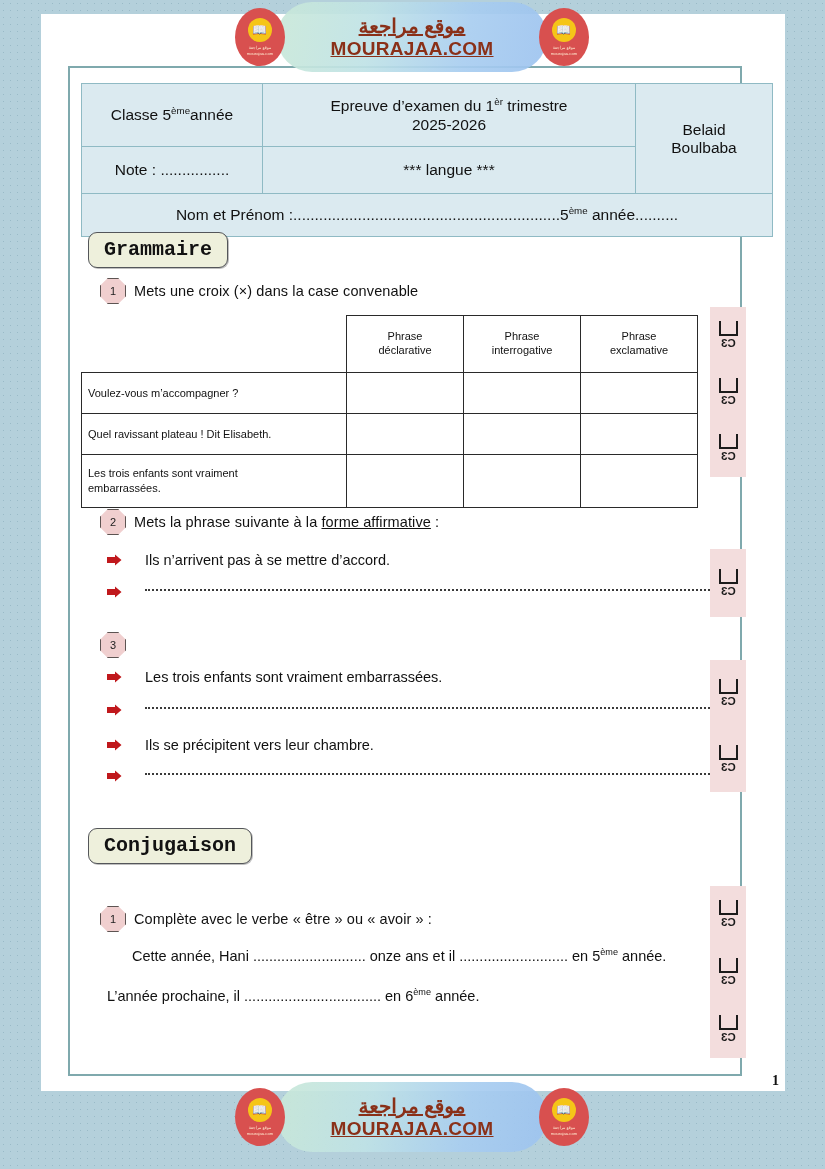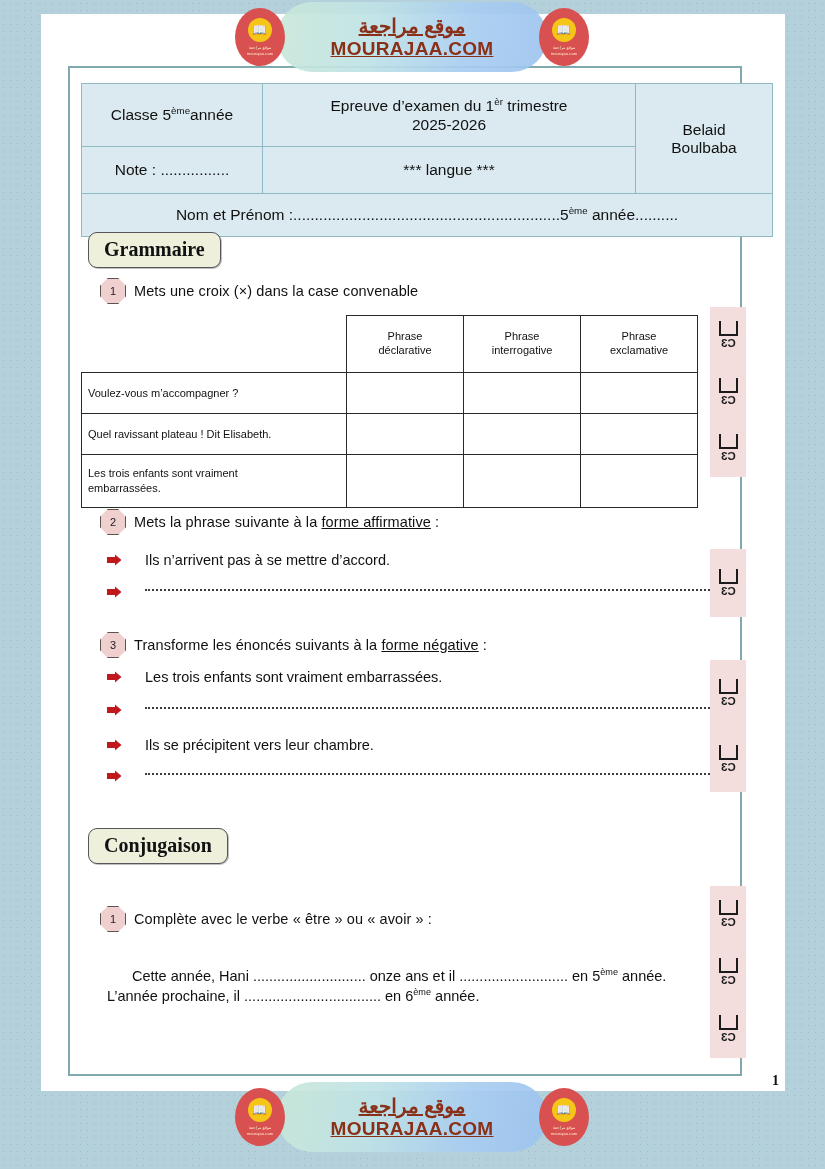--- a/index.html
+++ b/index.html
@@ -155,21 +155,21 @@
   .hc-note { height: 36px; }
   .hc-name { height: 32px; font-size: 15.5px; }
   sup { font-size: 0.63em; vertical-align: super; }
 
   
   .section-chip {
     position: absolute;
     background: #eef0dc;
     border: 1.6px solid #54565a;
     border-radius: 9px;
-    font-family: Liberation Serif, serif;
+    font-family: Liberation Mono, monospace;
     font-weight: bold;
     font-size: 20px;
     color: #121212;
     padding: 5px 15px 6px 15px;
     box-shadow: 1px 1px 0 rgba(0,0,0,0.25);
   }
   .chip-grammaire { left: 88px; top: 232px; }
   .chip-conjugaison { left: 88px; top: 828px; }
 
   
@@ -458,23 +458,20 @@
 
 <div class="score-strip" style="left:710px; top:549px; height:68px;">
   <div class="c3-mark">
     <div class="c3-box"></div>
     <div class="c3-label">C3</div>
   </div>
 </div>
 
 <div class="ex-row" style="left:100px; top:632px;">
   <span class="ex-badge">3</span>
-  <span class="ex-text">
-    <span>Transforme les énoncés suivants à la </span><span class="u">forme négative</span><span> :</span>
-  </span>
 </div>
 
 <div class="bullet-row" style="left:107px; top:669px;">
   <svg class="arrow-bullet" viewBox="0 0 15 12">
     <path d="M0 3 L8 3 L8 0.5 L14.5 6 L8 11.5 L8 9 L0 9 Z" fill="#c0181c"></path>
   </svg>
   <span>Les trois enfants sont vraiment embarrassées.</span>
 </div>
 
 <div class="bullet-row" style="left:107px; top:704px;">
@@ -509,21 +506,21 @@
   </div>
 </div>
 
 <div class="section-chip chip-conjugaison">Conjugaison</div>
 
 <div class="ex-row" style="left:100px; top:906px;">
   <span class="ex-badge">1</span>
   <span class="ex-text">Complète avec le verbe «  être » ou «  avoir » :</span>
 </div>
 
-<div class="conj-line" style="left:132px; top:947px;margin-top:20px;">
+<div class="conj-line" style="left:132px; top:947px;">
   <span>Cette année, Hani ............................ onze ans et il ........................... en 5</span><sup>ème</sup><span> année.</span>
 </div>
 
 <div class="conj-line" style="left:107px; top:987px;">
   <span>L’année prochaine, il .................................. en 6</span><sup>ème</sup><span> année.</span>
 </div>
 
 <div class="score-strip" style="left:710px; top:886px; height:172px;">
   <div class="c3-mark">
     <div class="c3-box"></div>

